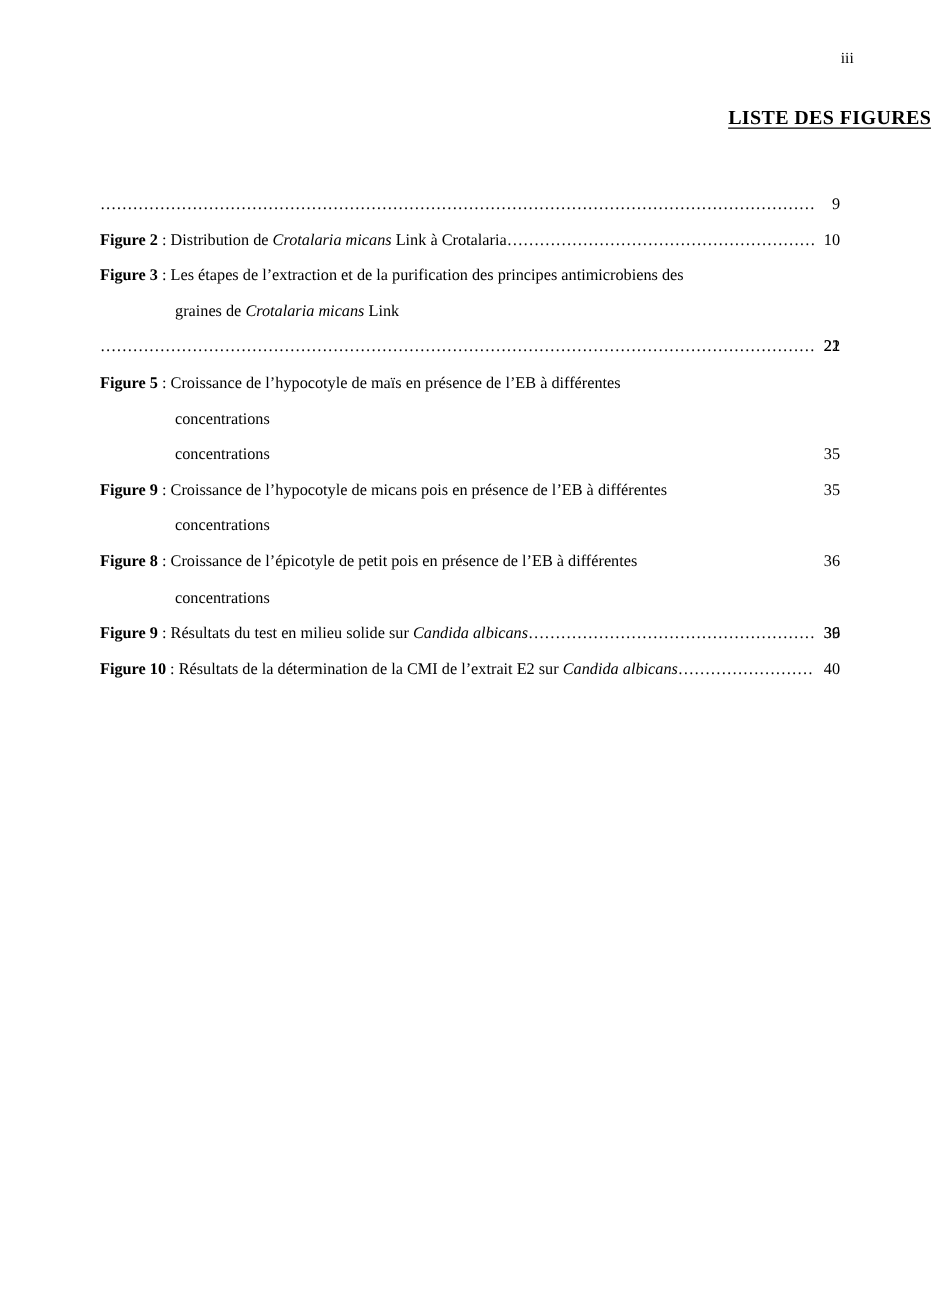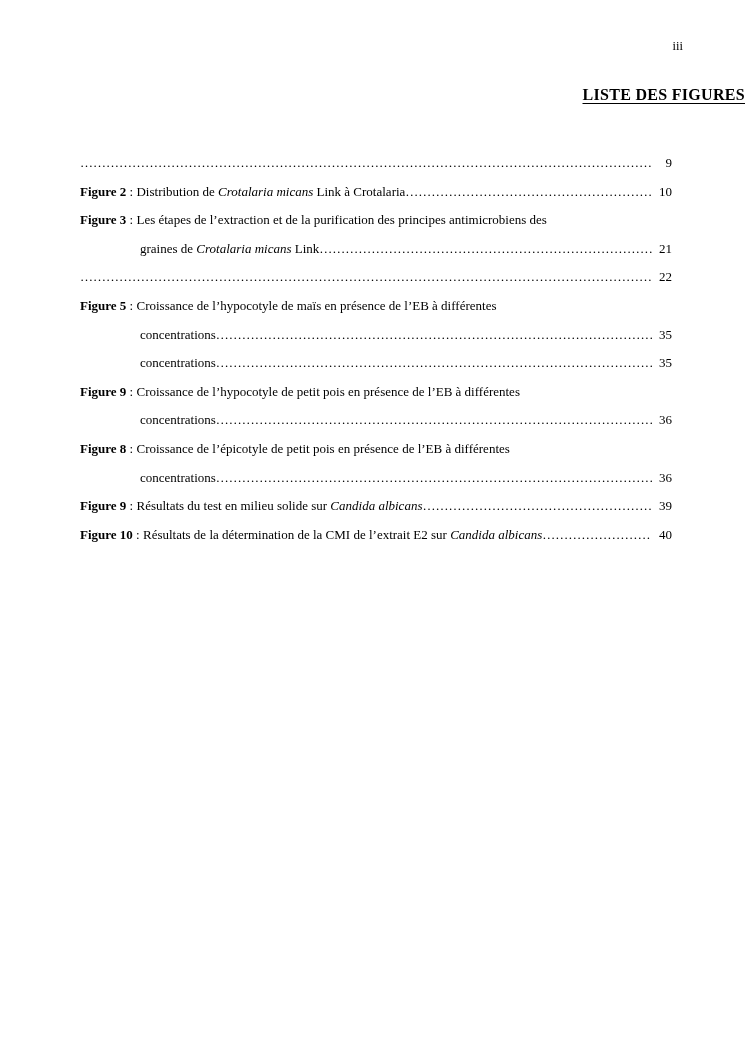--- a/index.html
+++ b/index.html
@@ -44,20 +44,21 @@
   }
   .entry-line {
     display: flex;
     height: 28.6px;
     line-height: 28.6px;
     font-size: 13px;
     white-space: pre;
   }
   .entry-line.indent {
     padding-left: 60px;
+    flex-direction: column;
   }
   .entry-text {
     white-space: pre;
     flex: 0 0 auto;
   }
   .seg-bold { font-weight: bold; }
   .seg-italic { font-style: italic; }
   .seg-normal { font-weight: normal; font-style: normal; }
   .leader {
     flex: 1 1 0;
@@ -82,20 +83,20 @@
 
   <div class="figures">
       <div class="entry-line"><span class="leader">……………………………………………………………………………………………………………………………………………………</span><span class="pagenum">9</span></div>
       <div class="entry-line"><span class="entry-text"><span class="seg-bold">Figure 2</span><span class="seg-normal"> : Distribution de </span><span class="seg-italic">Crotalaria micans</span><span class="seg-normal"> Link à Crotalaria</span></span><span class="leader">……………………………………………………………………………………………………………………………………………………</span><span class="pagenum">10</span></div>
       <div class="entry-line"><span class="entry-text"><span class="seg-bold">Figure 3</span><span class="seg-normal"> : Les étapes de l’extraction et de la purification des principes antimicrobiens des</span></span></div>
       <div class="entry-line indent"><span class="entry-text"><span class="seg-normal">graines de </span><span class="seg-italic">Crotalaria micans</span><span class="seg-normal"> Link</span></span><span class="leader">……………………………………………………………………………………………………………………………………………………</span><span class="pagenum">21</span></div>
       <div class="entry-line"><span class="leader">……………………………………………………………………………………………………………………………………………………</span><span class="pagenum">22</span></div>
       <div class="entry-line"><span class="entry-text"><span class="seg-bold">Figure 5</span><span class="seg-normal"> : Croissance de l’hypocotyle de maïs en présence de l’EB à différentes</span></span></div>
       <div class="entry-line indent"><span class="entry-text"><span class="seg-normal">concentrations</span></span><span class="leader">……………………………………………………………………………………………………………………………………………………</span><span class="pagenum">35</span></div>
       <div class="entry-line indent"><span class="entry-text"><span class="seg-normal">concentrations</span></span><span class="leader">……………………………………………………………………………………………………………………………………………………</span><span class="pagenum">35</span></div>
-      <div class="entry-line"><span class="entry-text"><span class="seg-bold">Figure 9</span><span class="seg-normal"> : Croissance de l’hypocotyle de petit pois en présence de l’EB à différentes</span></span></div>
+      <div class="entry-line"><span class="entry-text"><span class="seg-bold">Figure 9</span><span class="seg-normal"> : Croissance de l’hypocotyle de micans pois en présence de l’EB à différentes</span></span></div>
       <div class="entry-line indent"><span class="entry-text"><span class="seg-normal">concentrations</span></span><span class="leader">……………………………………………………………………………………………………………………………………………………</span><span class="pagenum">36</span></div>
       <div class="entry-line"><span class="entry-text"><span class="seg-bold">Figure 8</span><span class="seg-normal"> : Croissance de l’épicotyle de petit pois en présence de l’EB à différentes</span></span></div>
       <div class="entry-line indent"><span class="entry-text"><span class="seg-normal">concentrations</span></span><span class="leader">……………………………………………………………………………………………………………………………………………………</span><span class="pagenum">36</span></div>
       <div class="entry-line"><span class="entry-text"><span class="seg-bold">Figure 9</span><span class="seg-normal"> : Résultats du test en milieu solide sur </span><span class="seg-italic">Candida albicans</span></span><span class="leader">……………………………………………………………………………………………………………………………………………………</span><span class="pagenum">39</span></div>
       <div class="entry-line"><span class="entry-text"><span class="seg-bold">Figure 10</span><span class="seg-normal"> : Résultats de la détermination de la CMI de l’extrait E2 sur </span><span class="seg-italic">Candida albicans</span></span><span class="leader">……………………………………………………………………………………………………………………………………………………</span><span class="pagenum">40</span></div>
     </div>
 </div>
 
 </body></html>

